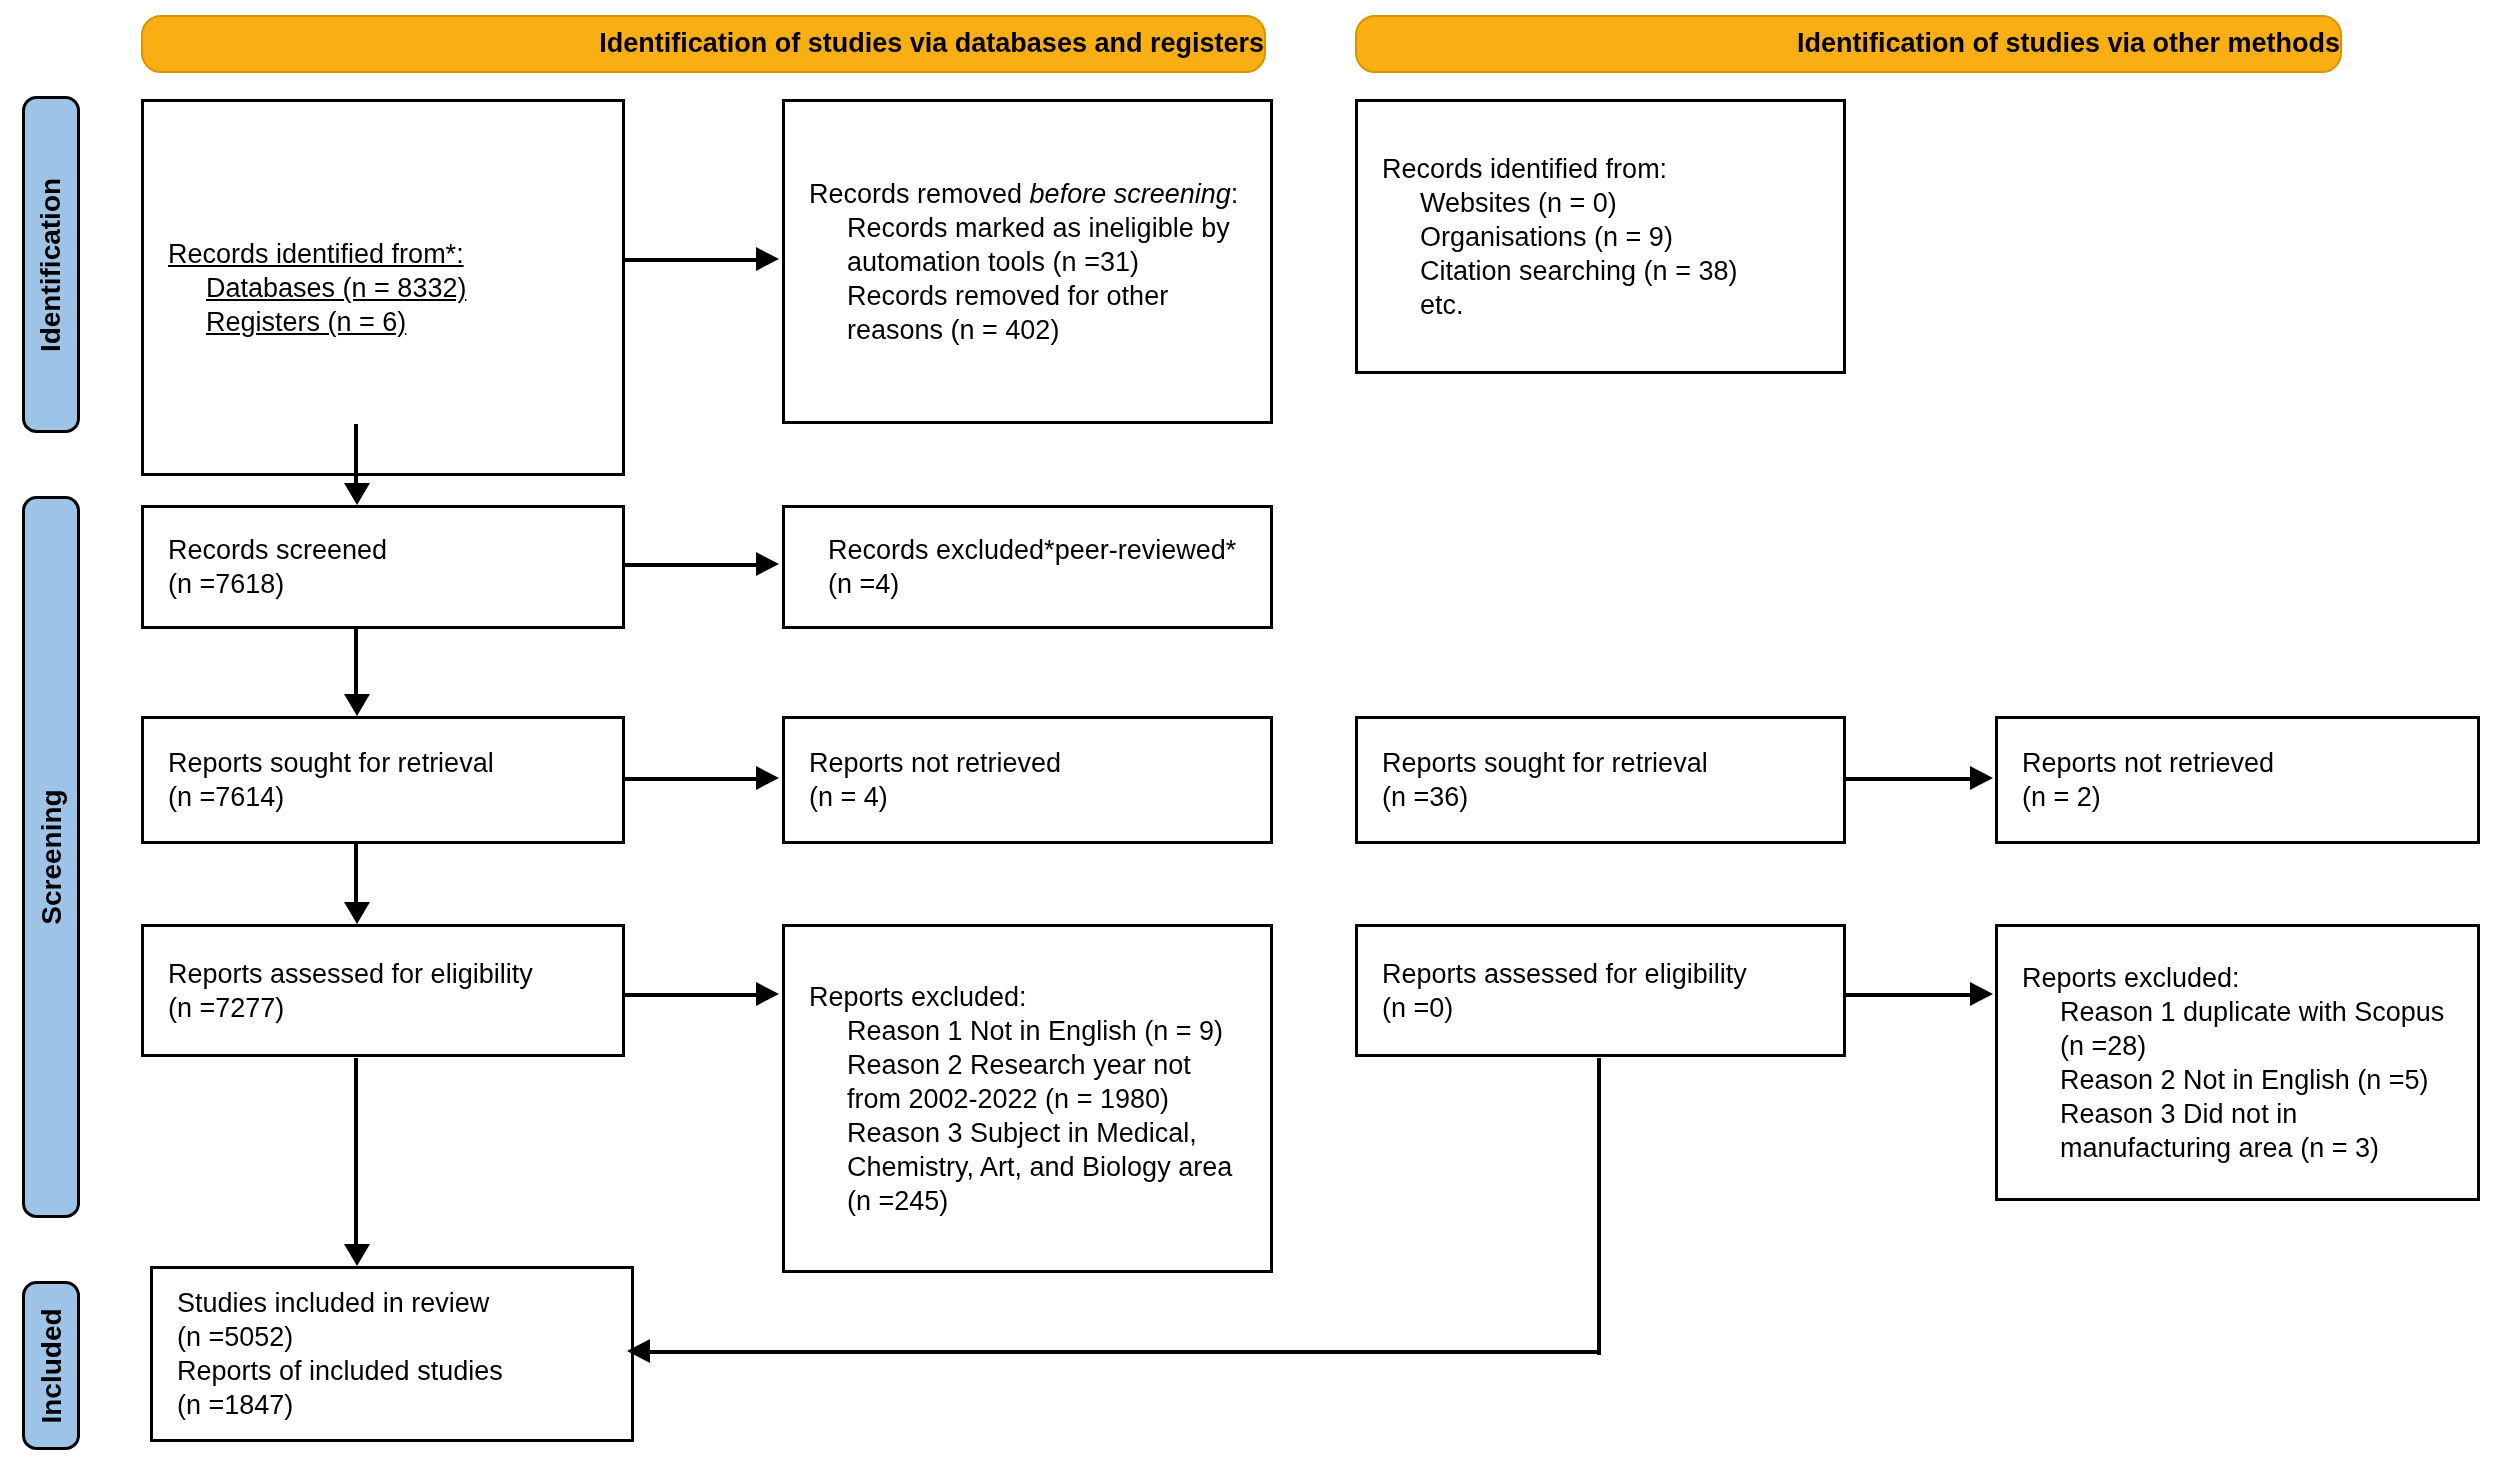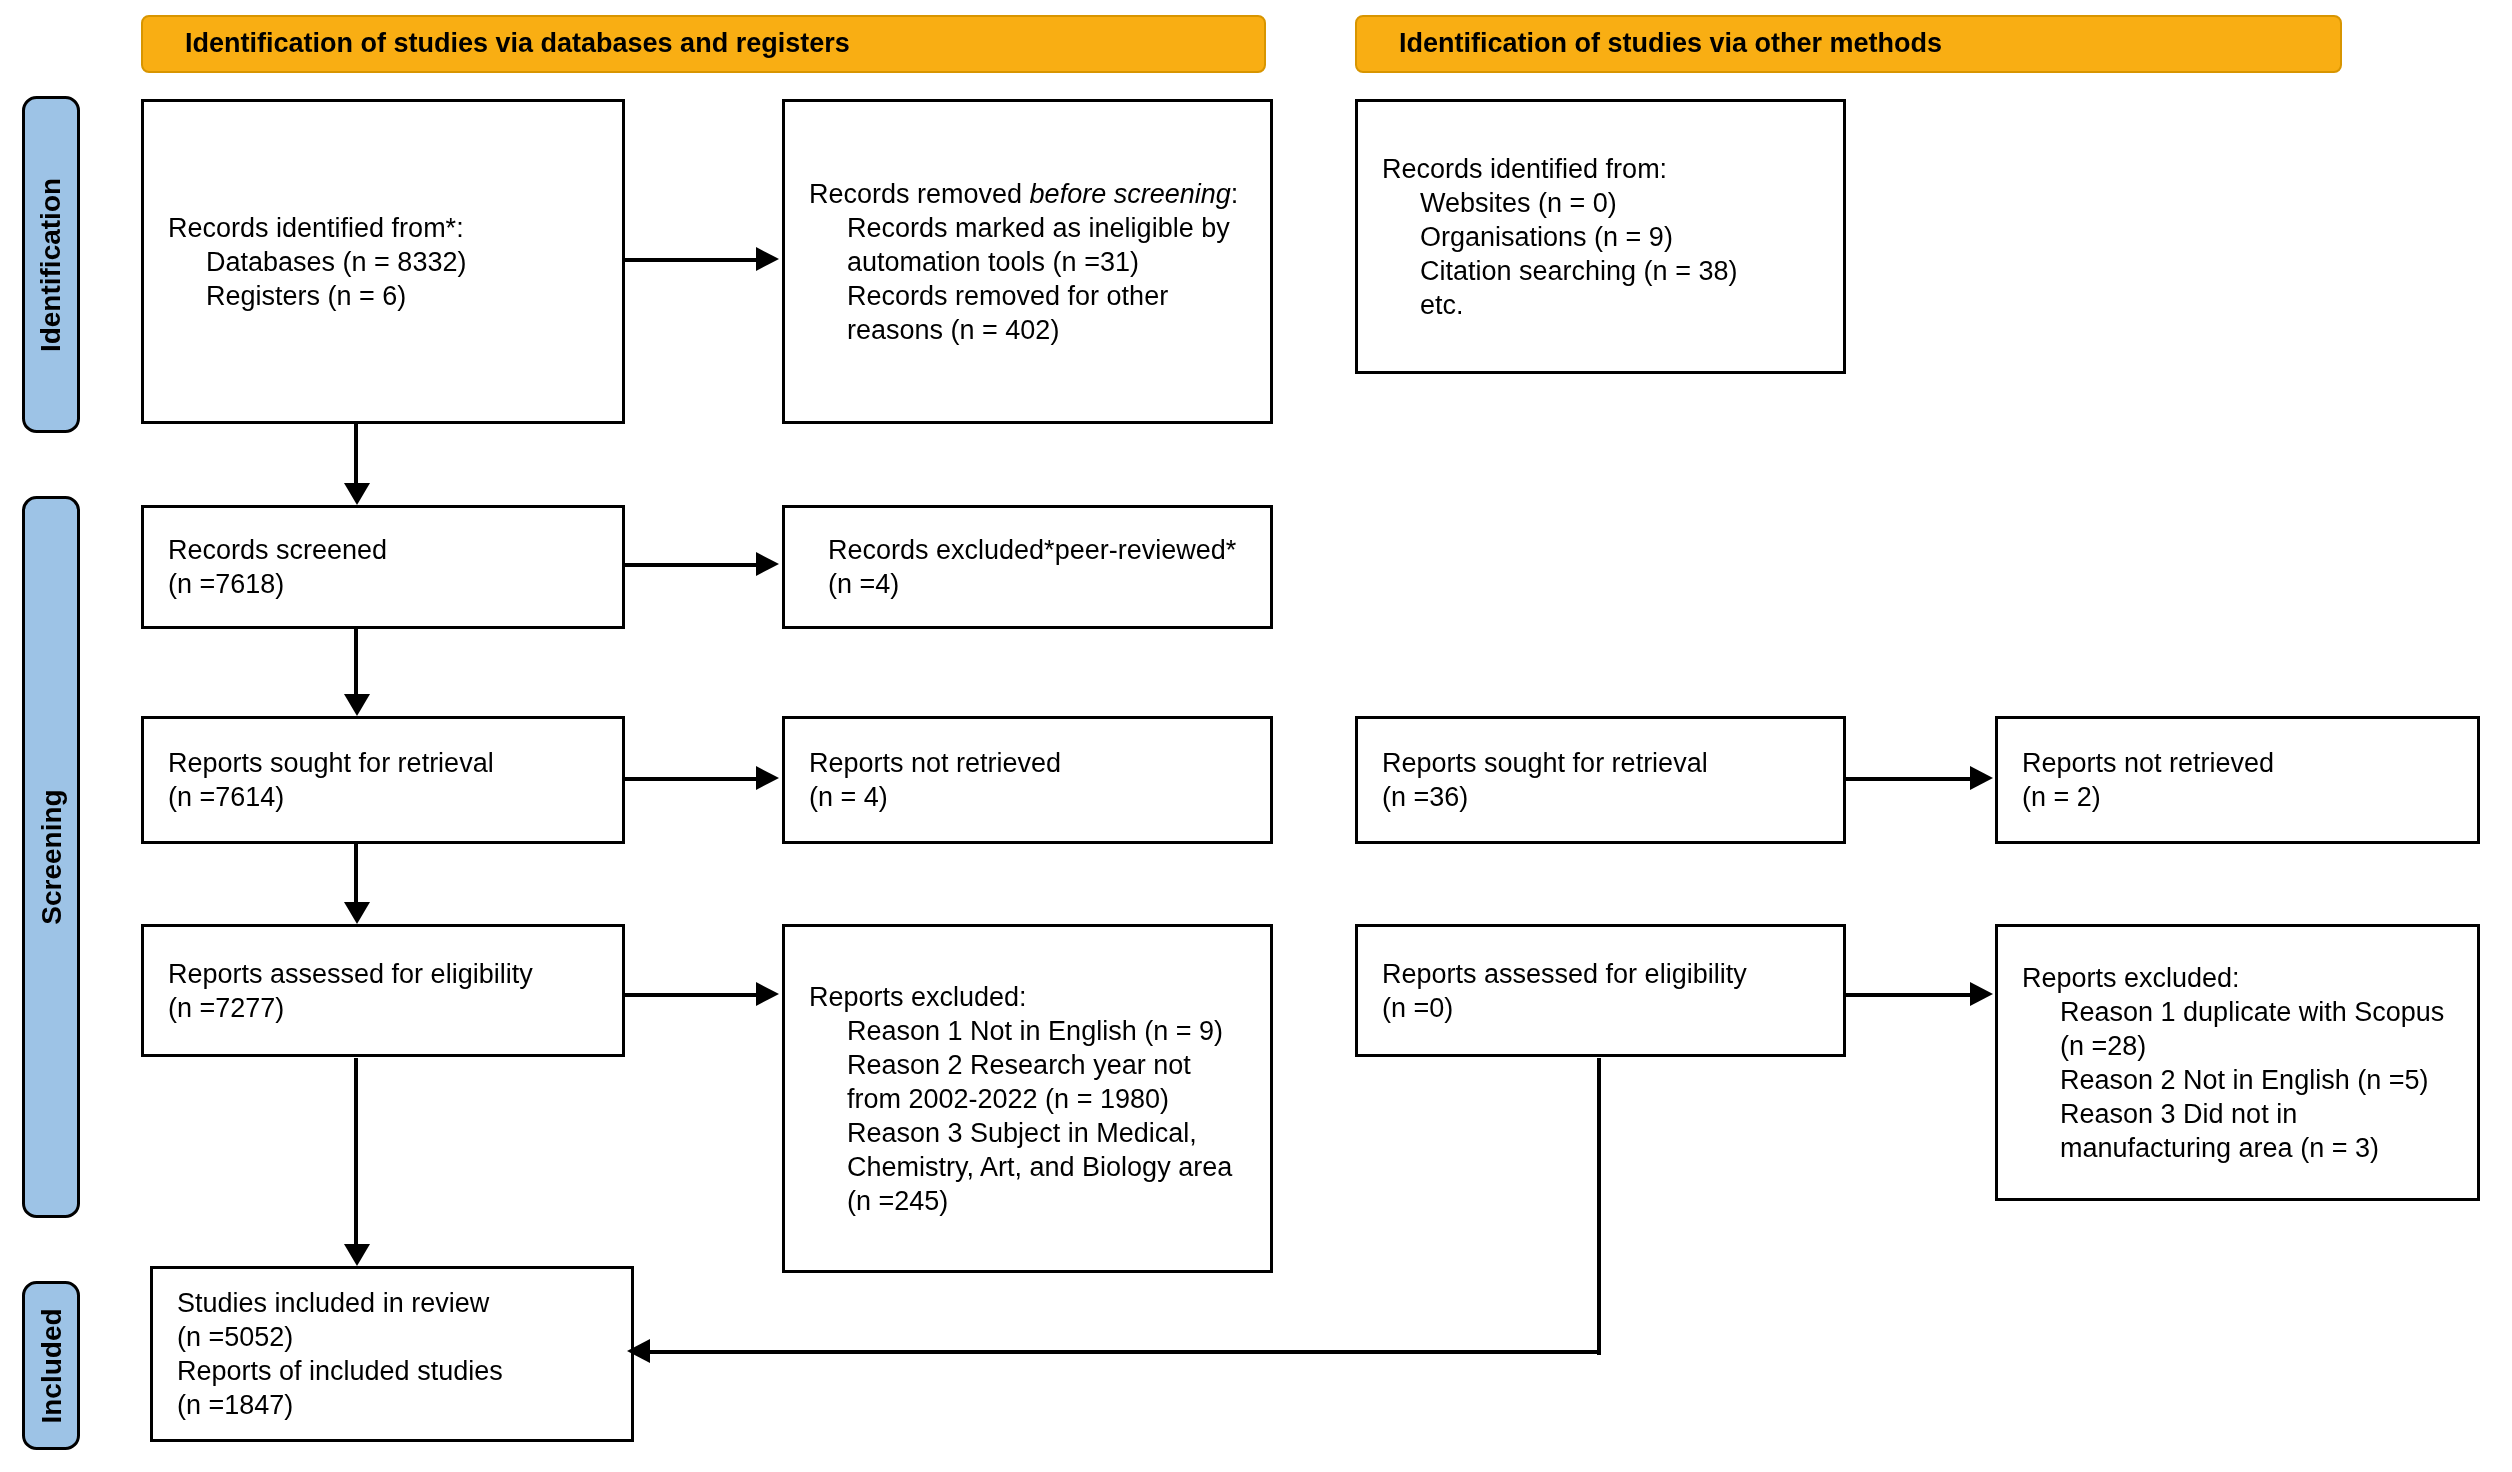--- a/index.html
+++ b/index.html
@@ -13,25 +13,24 @@
     position:relative;
     width:2512px;height:1472px;
     background:#ffffff;
     font-family:"Liberation Sans", sans-serif;
     color:#000;
   }
   .banner{
     position:absolute;
     background:var(--c-banner);
     border:2.4px solid var(--c-banner_border);
-    border-radius:8px;
-    display:flex;align-items:center;justify-content:flex-start;
+    border-radius:20px;
+    display:flex;align-items:center;justify-content:flex-end;
     font-size:27px;font-weight:bold;color:#000;
     box-sizing:border-box;
-    padding-left:42px;
   }
   .sidebar{
     position:absolute;
     background:var(--c-sidebar);
     border:3.6px solid #000;
     border-radius:14.6px;
     display:flex;align-items:center;justify-content:center;
     box-sizing:border-box;
   }
   .sidebar .rot{
@@ -72,21 +71,21 @@
   }
 
   
   #banner1{left:141px;top:14.6px;width:1125px;height:58px;}
   #banner2{left:1355px;top:14.6px;width:987px;height:58px;}
   
   #sb-identification{left:22.4px;top:96px;width:58px;height:337px;}
   #sb-screening{left:22.4px;top:496px;width:58px;height:722px;}
   #sb-included{left:22.4px;top:1281px;width:58px;height:169px;}
   
-  #b1{left:141px;top:99px;width:484px;height:325px;}
+  #b1{left:141px;top:99px;width:484px;height:377px;text-decoration:underline;}
   #b2{left:141px;top:505px;width:484px;height:124px;}
   #b3{left:141px;top:716px;width:484px;height:128px;}
   #b4{left:141px;top:924px;width:484px;height:133px;}
   #b5{left:141px;top:1266px;width:484px;height:176px;margin-left:9px;}
   
   #c1{left:782px;top:99px;width:491px;height:325px;}
   #c2{left:782px;top:505px;width:491px;height:124px;padding-left:43px;}
   #c3{left:782px;top:716px;width:491px;height:128px;}
   #c4{left:782px;top:924px;width:491px;height:349px;}
   

